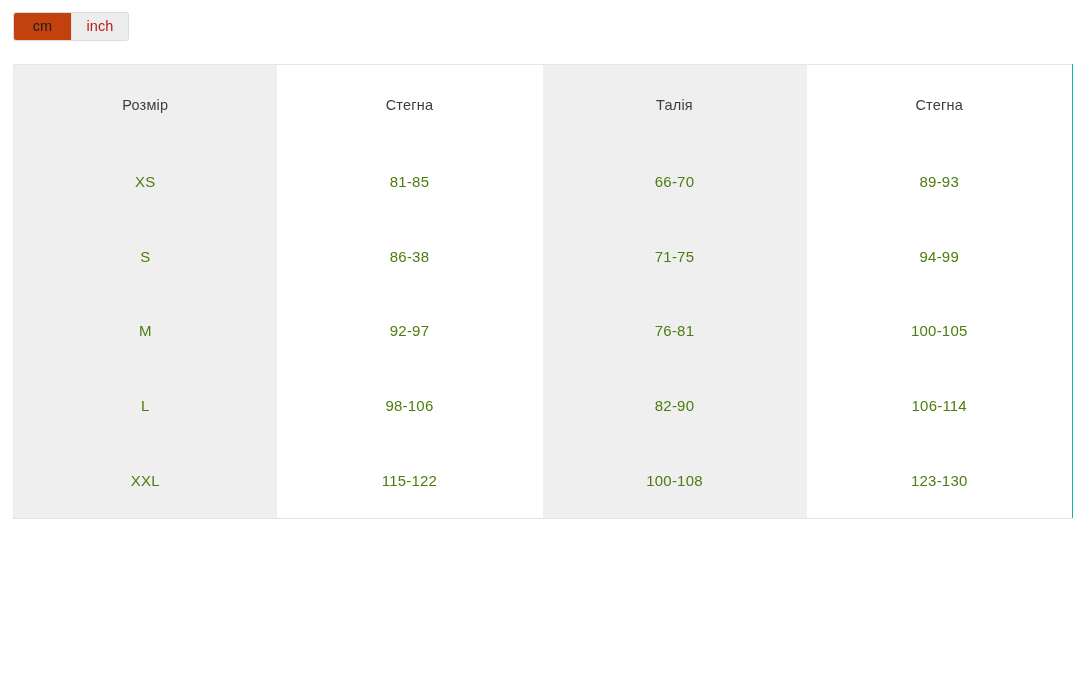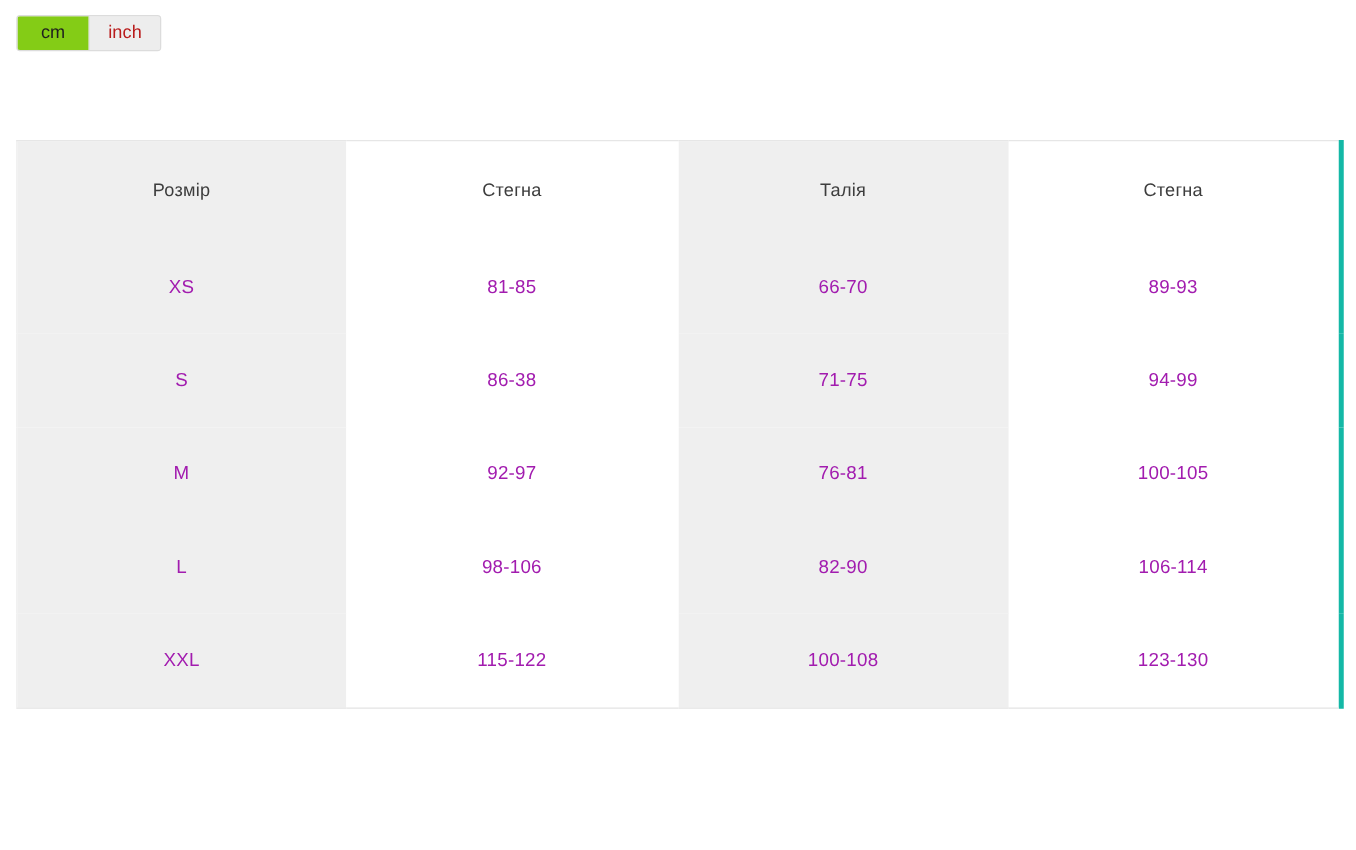--- a/index.html
+++ b/index.html
@@ -45,21 +45,21 @@
     line-height: 1;
     color: #b91c1c;
     background: #ededed;
     border: 0;
     cursor: pointer;
     box-sizing: border-box;
     font-family: inherit;
     letter-spacing: 0.1px;
   }
   .unit-btn.is-active {
-    background: #84cc16;
+    background: #c2410c;
     color: #1f1f1f;
   }
   .unit-btn + .unit-btn {
     border-left: 1px solid #e2e2e2;
   }
 
   
   .size-table-wrap {
     position: absolute;
     left: 13px;
@@ -88,21 +88,21 @@
   thead th {
     height: 79px;
     font-size: 14.5px;
     color: #3d3d3d;
     border-bottom: 1px solid #dadada;
     letter-spacing: 0.2px;
   }
   tbody td {
     height: 74.8px;
     font-size: 15px;
-    color: #a21caf;
+    color: #4d7c0f;
     border-bottom: 1px solid #e9e9e9;
     letter-spacing: 0.2px;
   }
   tbody tr:last-child td {
     border-bottom: 1px solid #e4e4e4;
   }
 
   
   .col-shaded { background: #efefef; }
   .col-plain  { background: #ffffff; }
@@ -110,22 +110,21 @@
   
   tbody tr.row-bold td {
     font-weight: bold;
     color: #1c1c1c;
   }
 
   
   table.size-table {
     border-top: 1px solid #e6e6e6;
     border-left: 1px solid #ededed;
-    border-right: 4px solid #14b8a6;
-    margin-top: 48px;
+    border-right: 1px solid #14b8a6;
   }
 </style>
 </head>
 <body>
 
 <div id="page">
 
   <div class="unit-toggle">
     <button class="unit-btn is-active">cm</button>
     <button class="unit-btn">inch</button>

